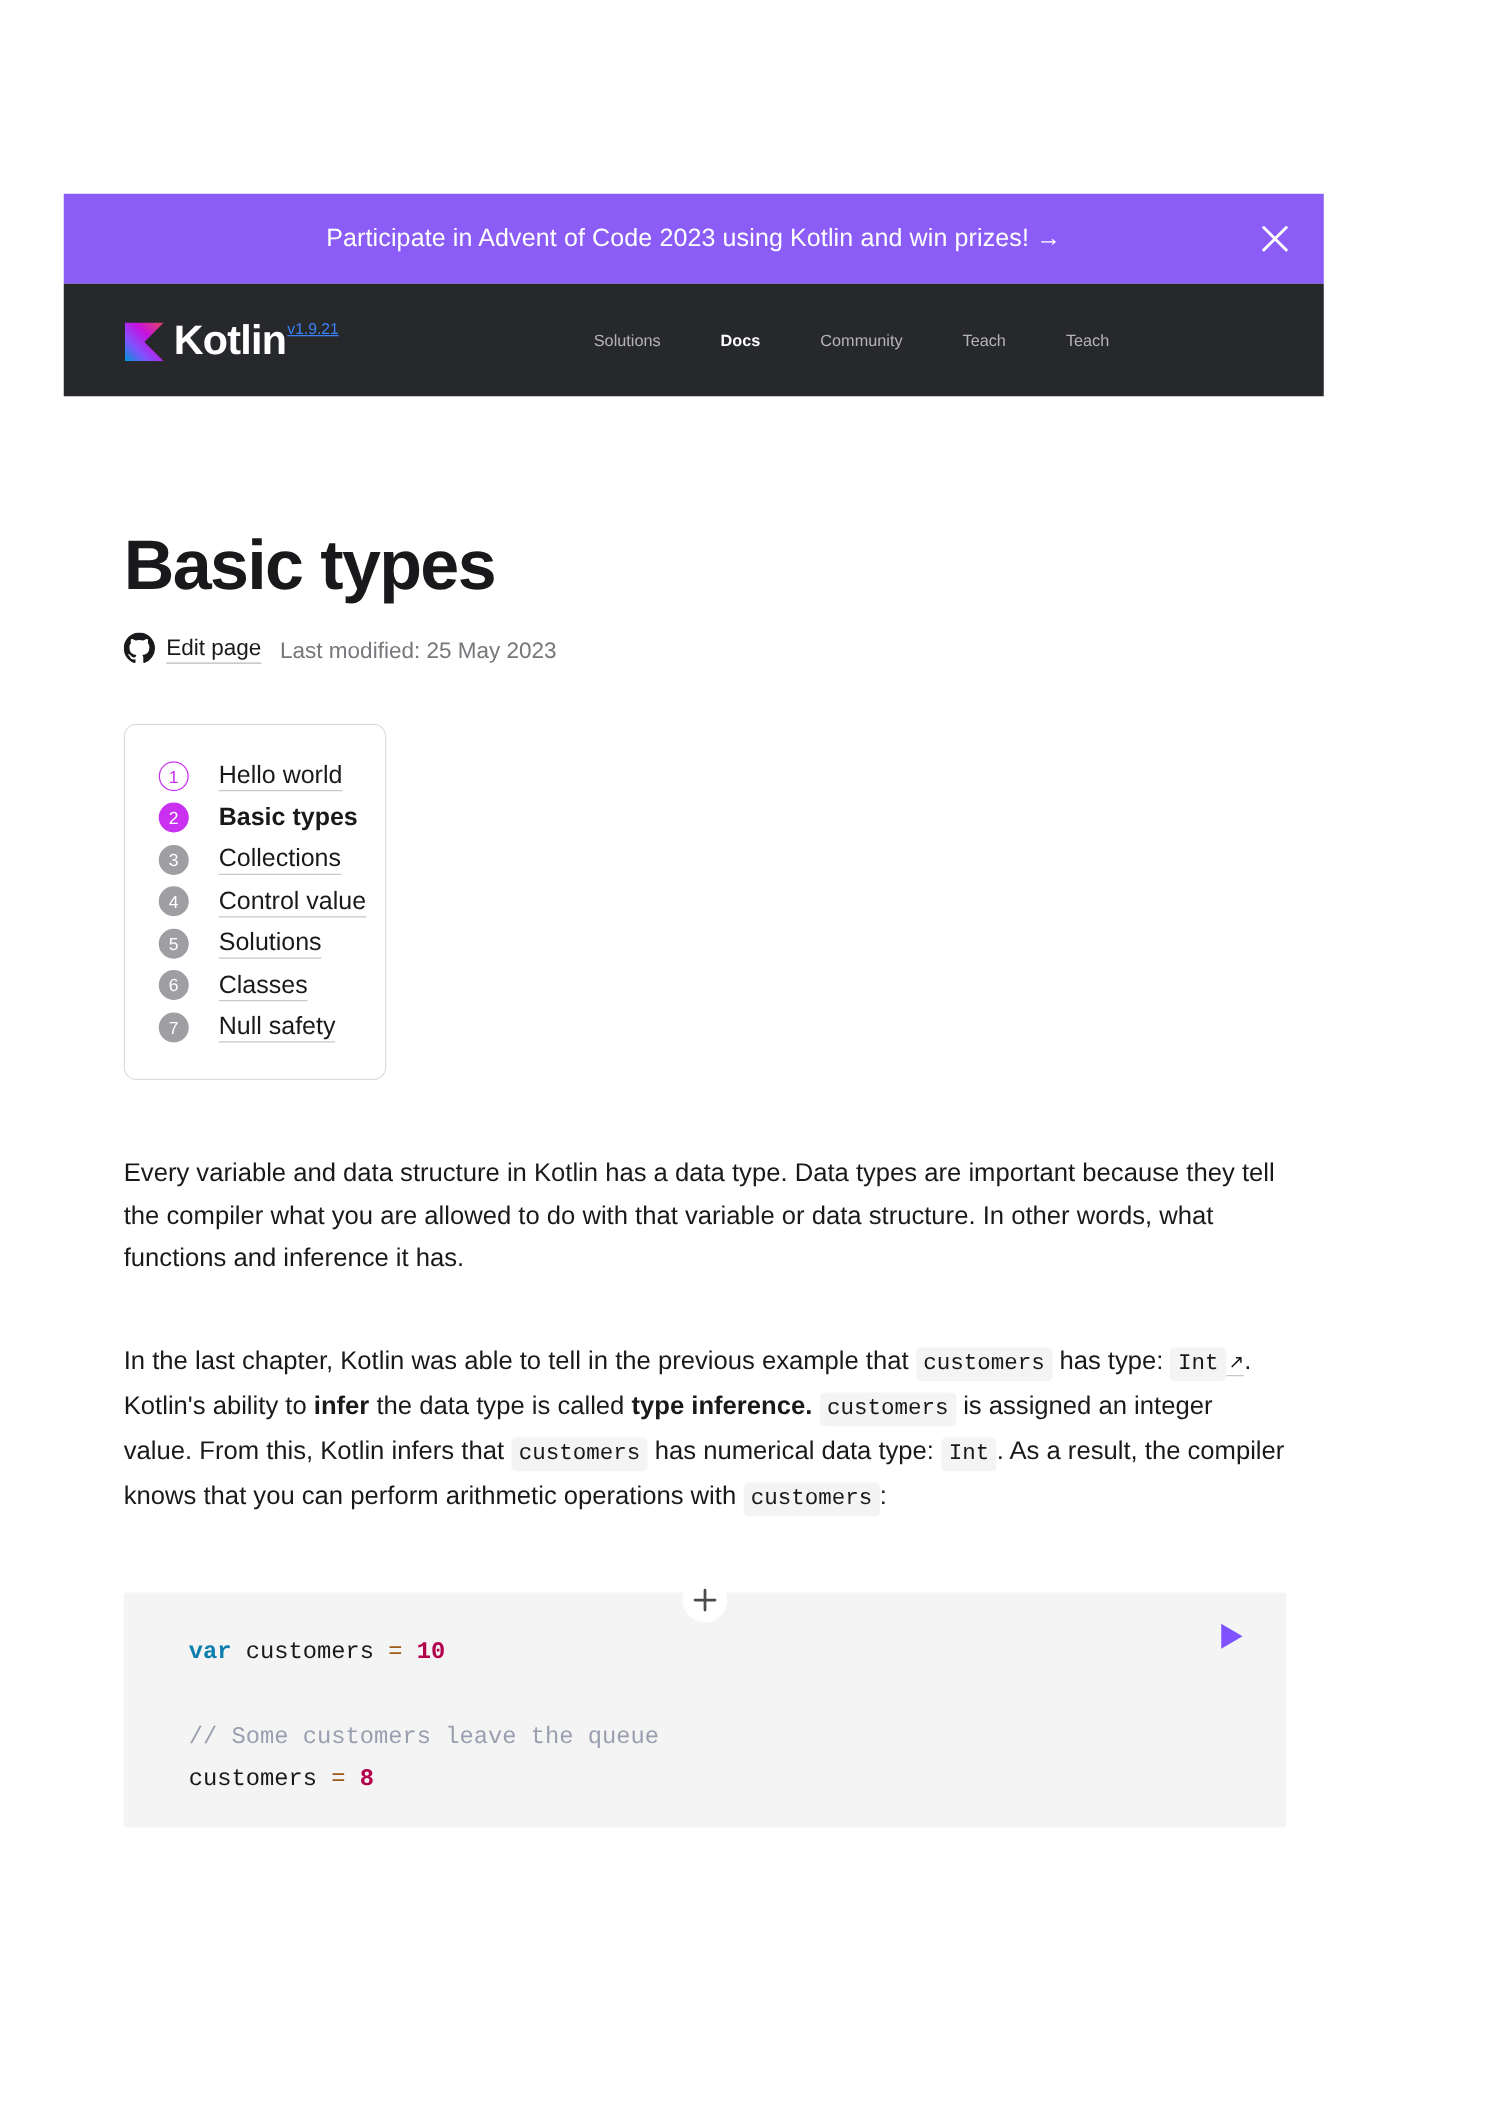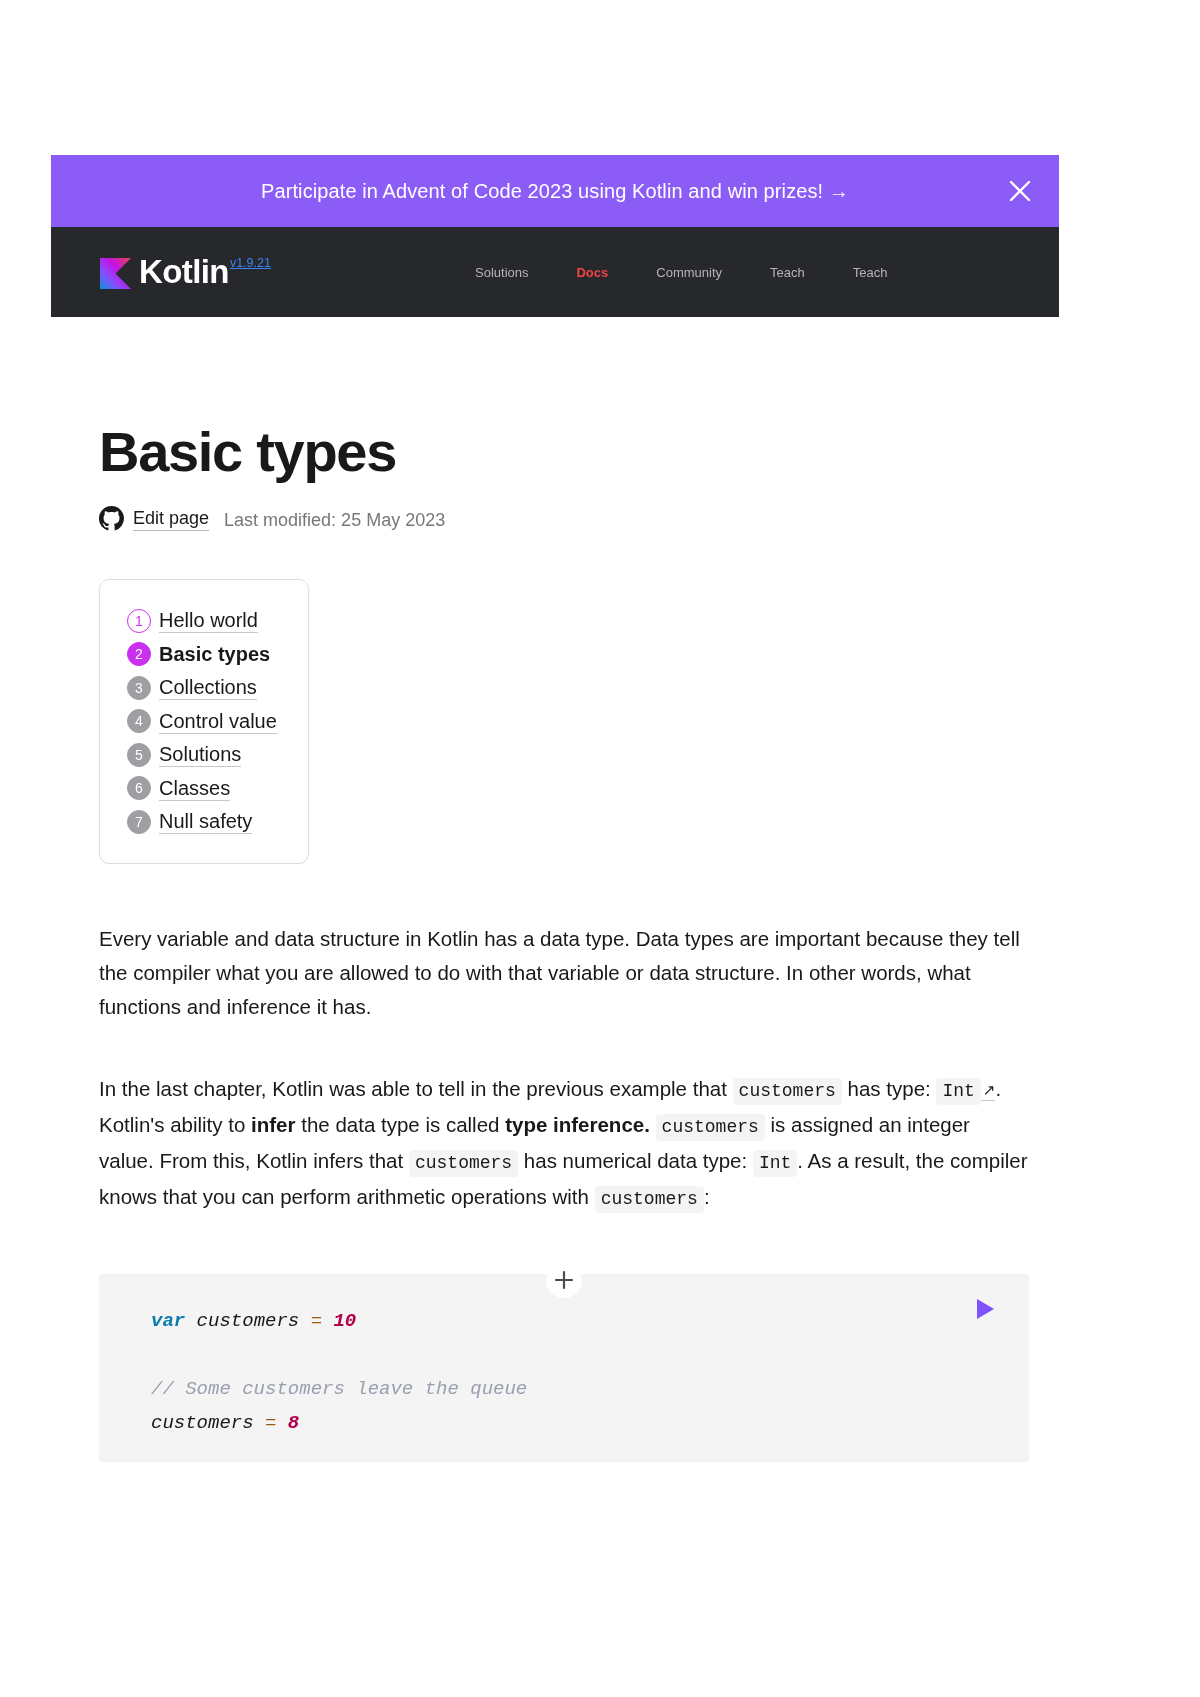--- a/index.html
+++ b/index.html
@@ -113,21 +113,21 @@
     font-size: 13px;
     padding: 0 24px;
     height: 102px;
     display: flex;
     align-items: center;
     cursor: pointer;
     position: relative;
     white-space: nowrap;
   }
   .nav-link.active {
-    color: #ef4444;
+    color: #ffffff;
     font-weight: 600;
   }
   .nav-link.active::after {
     content: "";
     position: absolute;
     left: 19px;
     right: 19px;
     bottom: 0;
     height: 3px;
     background: #ffffff;
@@ -213,20 +213,21 @@
     background: #9E9EA3;
     color: #ffffff;
     border: 1.8px solid #9E9EA3;
   }
   .tour-label {
     font-size: 20px;
     color: #19191C;
     border-bottom: 1.5px solid #c8c8cc;
     line-height: 24px;
     white-space: nowrap;
+    margin-left: 16px;
   }
   .tour-label.bold {
     font-weight: 700;
     border-bottom: none;
   }
 
   
   .para {
     font-size: 20.5px;
     line-height: 34px;
@@ -264,21 +265,20 @@
     margin-top: 58px;
     width: 930px;
   }
   .code-block {
     background: #F4F4F4;
     border-radius: 3px;
     padding: 30px 0 22px 52px;
     min-height: 175px;
     position: relative;
     overflow: hidden;
-    font-style: italic;
   }
   .code-line {
     font-family: "Liberation Mono", monospace;
     font-size: 19px;
     line-height: 34px;
     color: #19191C;
     white-space: pre;
   }
   .code-line.spacer { height: 34px; }
   .tok-kw { color: #0B7EAD; font-weight: 700; }

